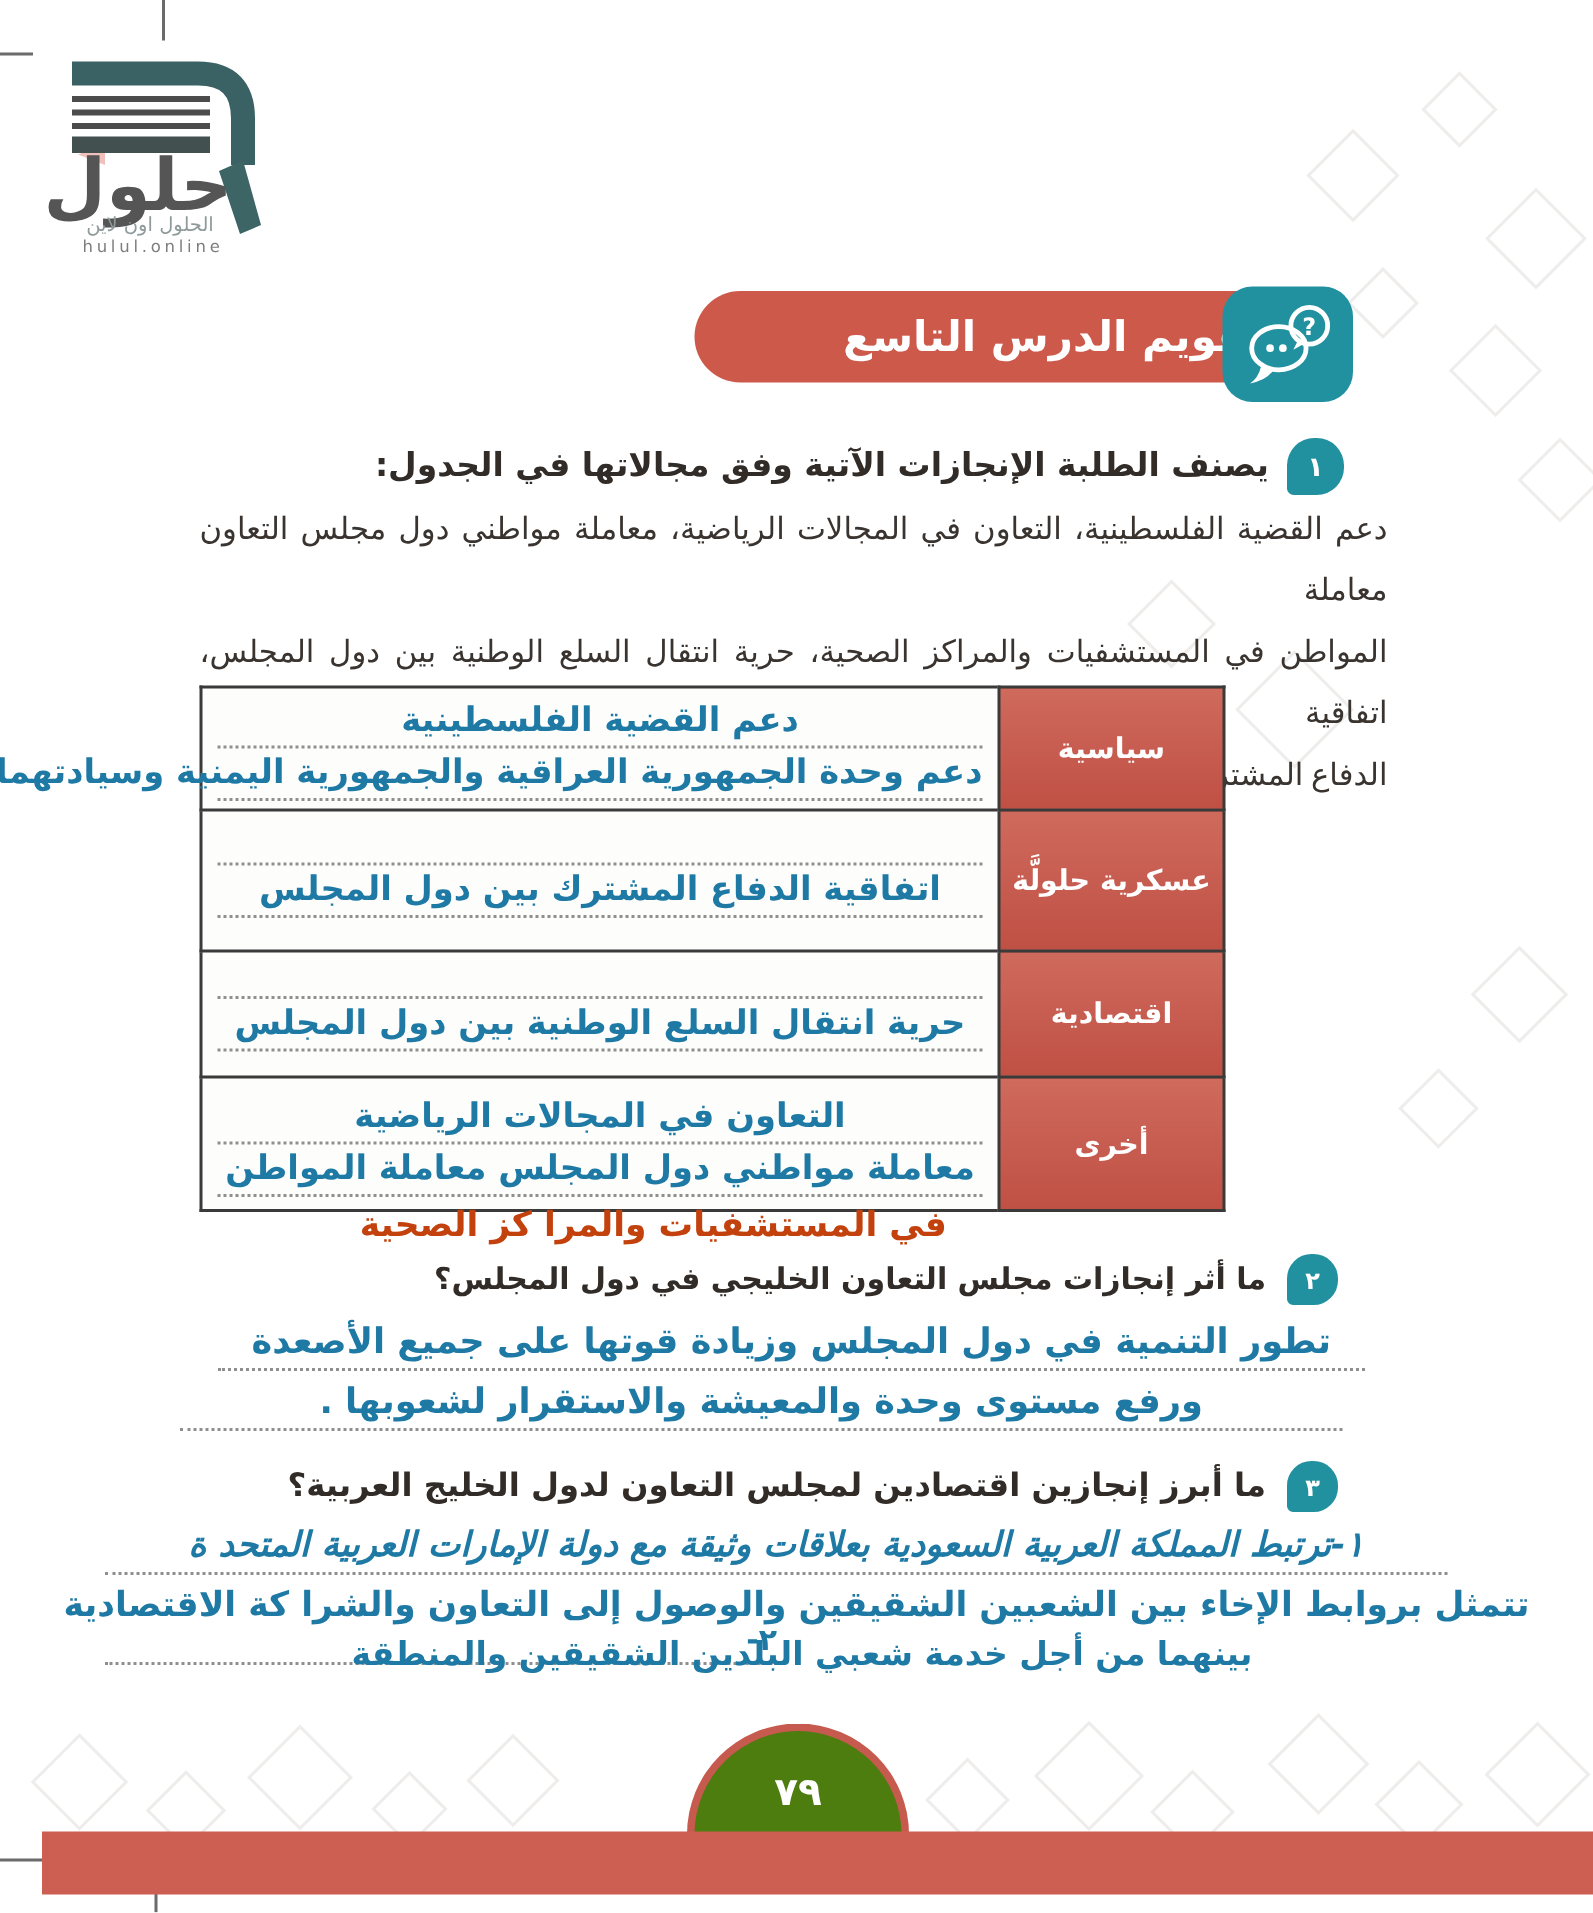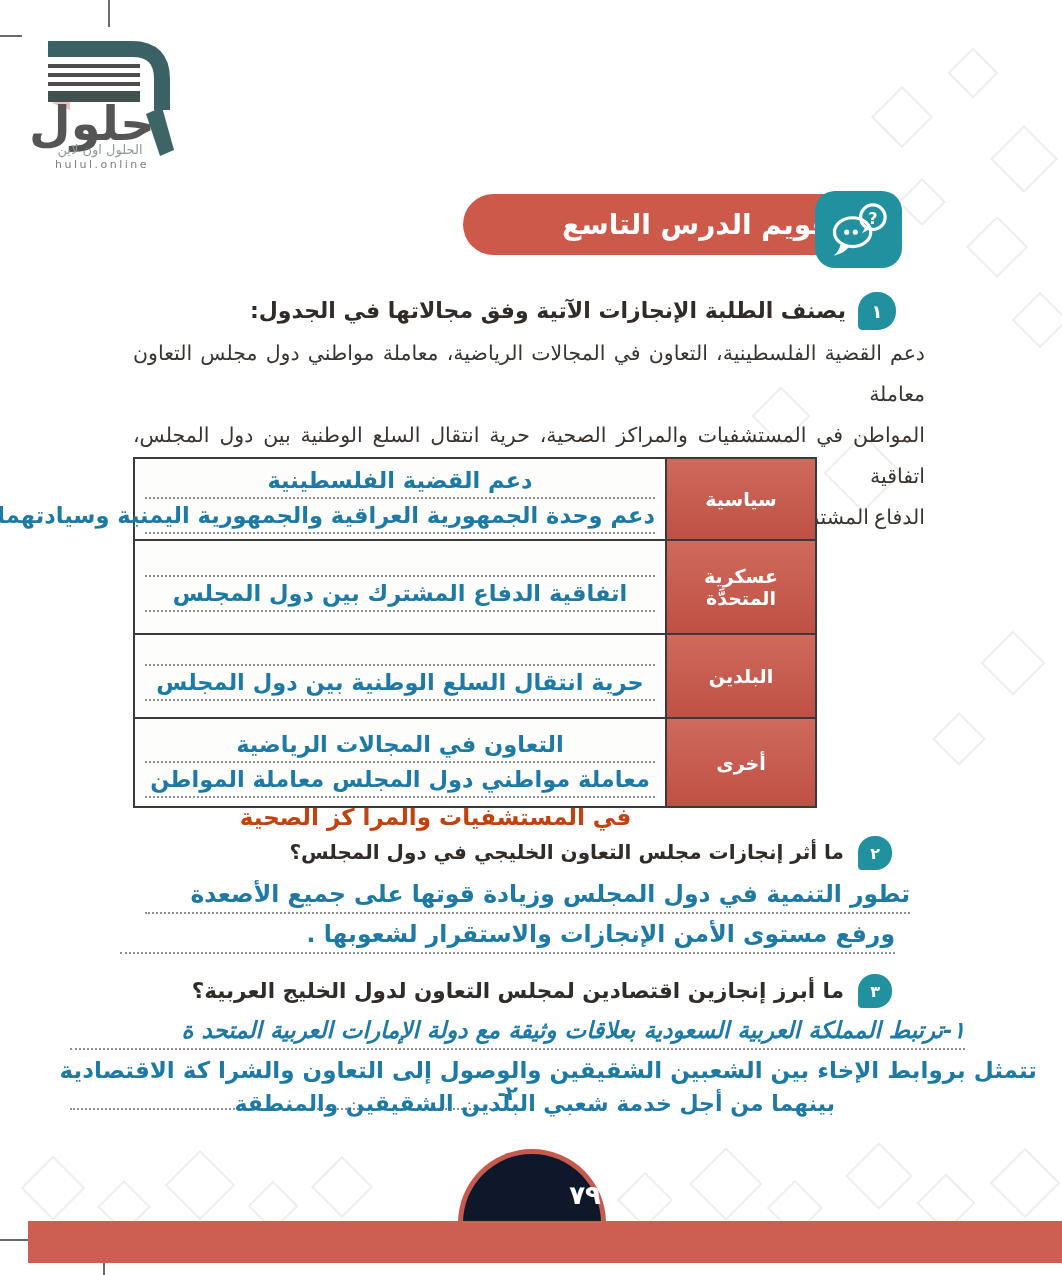--- a/index.html
+++ b/index.html
@@ -75,31 +75,31 @@
   }
   .ans-line.empty { height:14px; }
   .r1 { height:82px; } .r2 { height:94px; } .r3 { height:84px; } .r4 { height:89px; }
   .table-overflow {
     position:absolute; left:133px; top:804px; width:605px; text-align:center;
     color:#c2410c; font-weight:bold; font-size:23px; white-space:nowrap;
   }
   
   .free-line {
     position:absolute; color:#1e7aa5; font-weight:bold; font-size:23.5px;
-    text-align:right; border-bottom:2.5px dotted #8f8f8f; line-height:36px;
+    text-align:center; border-bottom:2.5px dotted #8f8f8f; line-height:36px;
     white-space:nowrap;
   }
   .free-line.no-dots { border-bottom:none; }
   .free-line.right { text-align:right; }
   
   .page-num-arc {
     position:absolute; left:458px; top:1149px; width:148px; height:74px;
-    background:#0f172a; border:5px solid #c65a4e; border-bottom:none;
+    background:#4d7c0f; border:5px solid #c65a4e; border-bottom:none;
     border-radius:148px 148px 0 0;
-    display:flex; align-items:center; 
+    display:flex; align-items:center; justify-content:center;
   }
   .page-num { color:#fff; font-weight:bold; font-size:26px; padding-top:12px; }
   .footer-bar {
     position:absolute; left:28px; top:1221px; width:1034px; height:42px;
     background:#cd5f52;
   }
 </style>
 </head>
 <body>
 
@@ -178,30 +178,30 @@
         <tr class="r1">
       <td class="cat-cell">سياسية</td>
       <td class="ans-cell">
         <div class="cell-inner">
           <div class="ans-line">دعم القضية الفلسطينية</div>
           <div class="ans-line">دعم وحدة الجمهورية العراقية والجمهورية اليمنية وسيادتهما</div>
         </div>
       </td>
     </tr>
     <tr class="r2">
-      <td class="cat-cell">عسكرية المتحدَّة</td>
+      <td class="cat-cell">عسكرية حلولَّة</td>
       <td class="ans-cell">
         <div class="cell-inner">
           <div class="ans-line empty"></div>
           <div class="ans-line">اتفاقية الدفاع المشترك بين دول المجلس</div>
         </div>
       </td>
     </tr>
     <tr class="r3">
-      <td class="cat-cell">البلدين</td>
+      <td class="cat-cell">اقتصادية</td>
       <td class="ans-cell">
         <div class="cell-inner">
           <div class="ans-line empty"></div>
           <div class="ans-line">حرية انتقال السلع الوطنية بين دول المجلس</div>
         </div>
       </td>
     </tr>
     <tr class="r4">
       <td class="cat-cell">أخرى</td>
       <td class="ans-cell">
@@ -213,21 +213,21 @@
     </tr>
   </tbody>
     </table>
   <div class="table-overflow">في المستشفيات والمرا كز الصحية</div>
 
   <div class="q-badge" style="right:170px; top:836px; width:34px; height:34px; font-size:16px;">
     <span>٢</span>
   </div>
   <div class="q-heading" style="right:218px; top:840px; font-size:20px;">ما أثر إنجازات مجلس التعاون الخليجي في دول المجلس؟</div>
   <div class="free-line" style="left:145px; top:876px; width:765px;">تطور التنمية في دول المجلس وزيادة قوتها على جميع الأصعدة</div>
-  <div class="free-line" style="left:120px; top:916px; width:775px;">ورفع مستوى الأمن الإنجازات والاستقرار لشعوبها .</div>
+  <div class="free-line" style="left:120px; top:916px; width:775px;">ورفع مستوى وحدة والمعيشة والاستقرار لشعوبها .</div>
 
   <div class="q-badge" style="right:170px; top:974px; width:34px; height:34px; font-size:16px;">
     <span>٣</span>
   </div>
   <div class="q-heading" style="right:218px; top:978px; font-size:21.5px;">ما أبرز إنجازين اقتصادين لمجلس التعاون لدول الخليج العربية؟</div>
   <div class="free-line" style="left:70px; top:1012px; width:895px; font-size:23px;font-style:italic;">١-ترتبط المملكة العربية السعودية بعلاقات وثيقة مع دولة الإمارات العربية المتحد ة</div>
   <div class="free-line no-dots" style="left:25px; top:1052px; width:1012px; font-size:23px;">تتمثل بروابط الإخاء بين الشعبين الشقيقين والوصول إلى التعاون والشرا كة الاقتصادية</div>
   <div class="free-line right" style="left:70px; top:1078px; width:448px; font-size:20px; line-height:30px;">٢-</div>
   <div class="free-line no-dots" style="left:235px; top:1086px; width:600px; font-size:22px;">بينهما من أجل خدمة شعبي البلدين الشقيقين والمنطقة</div>
 

